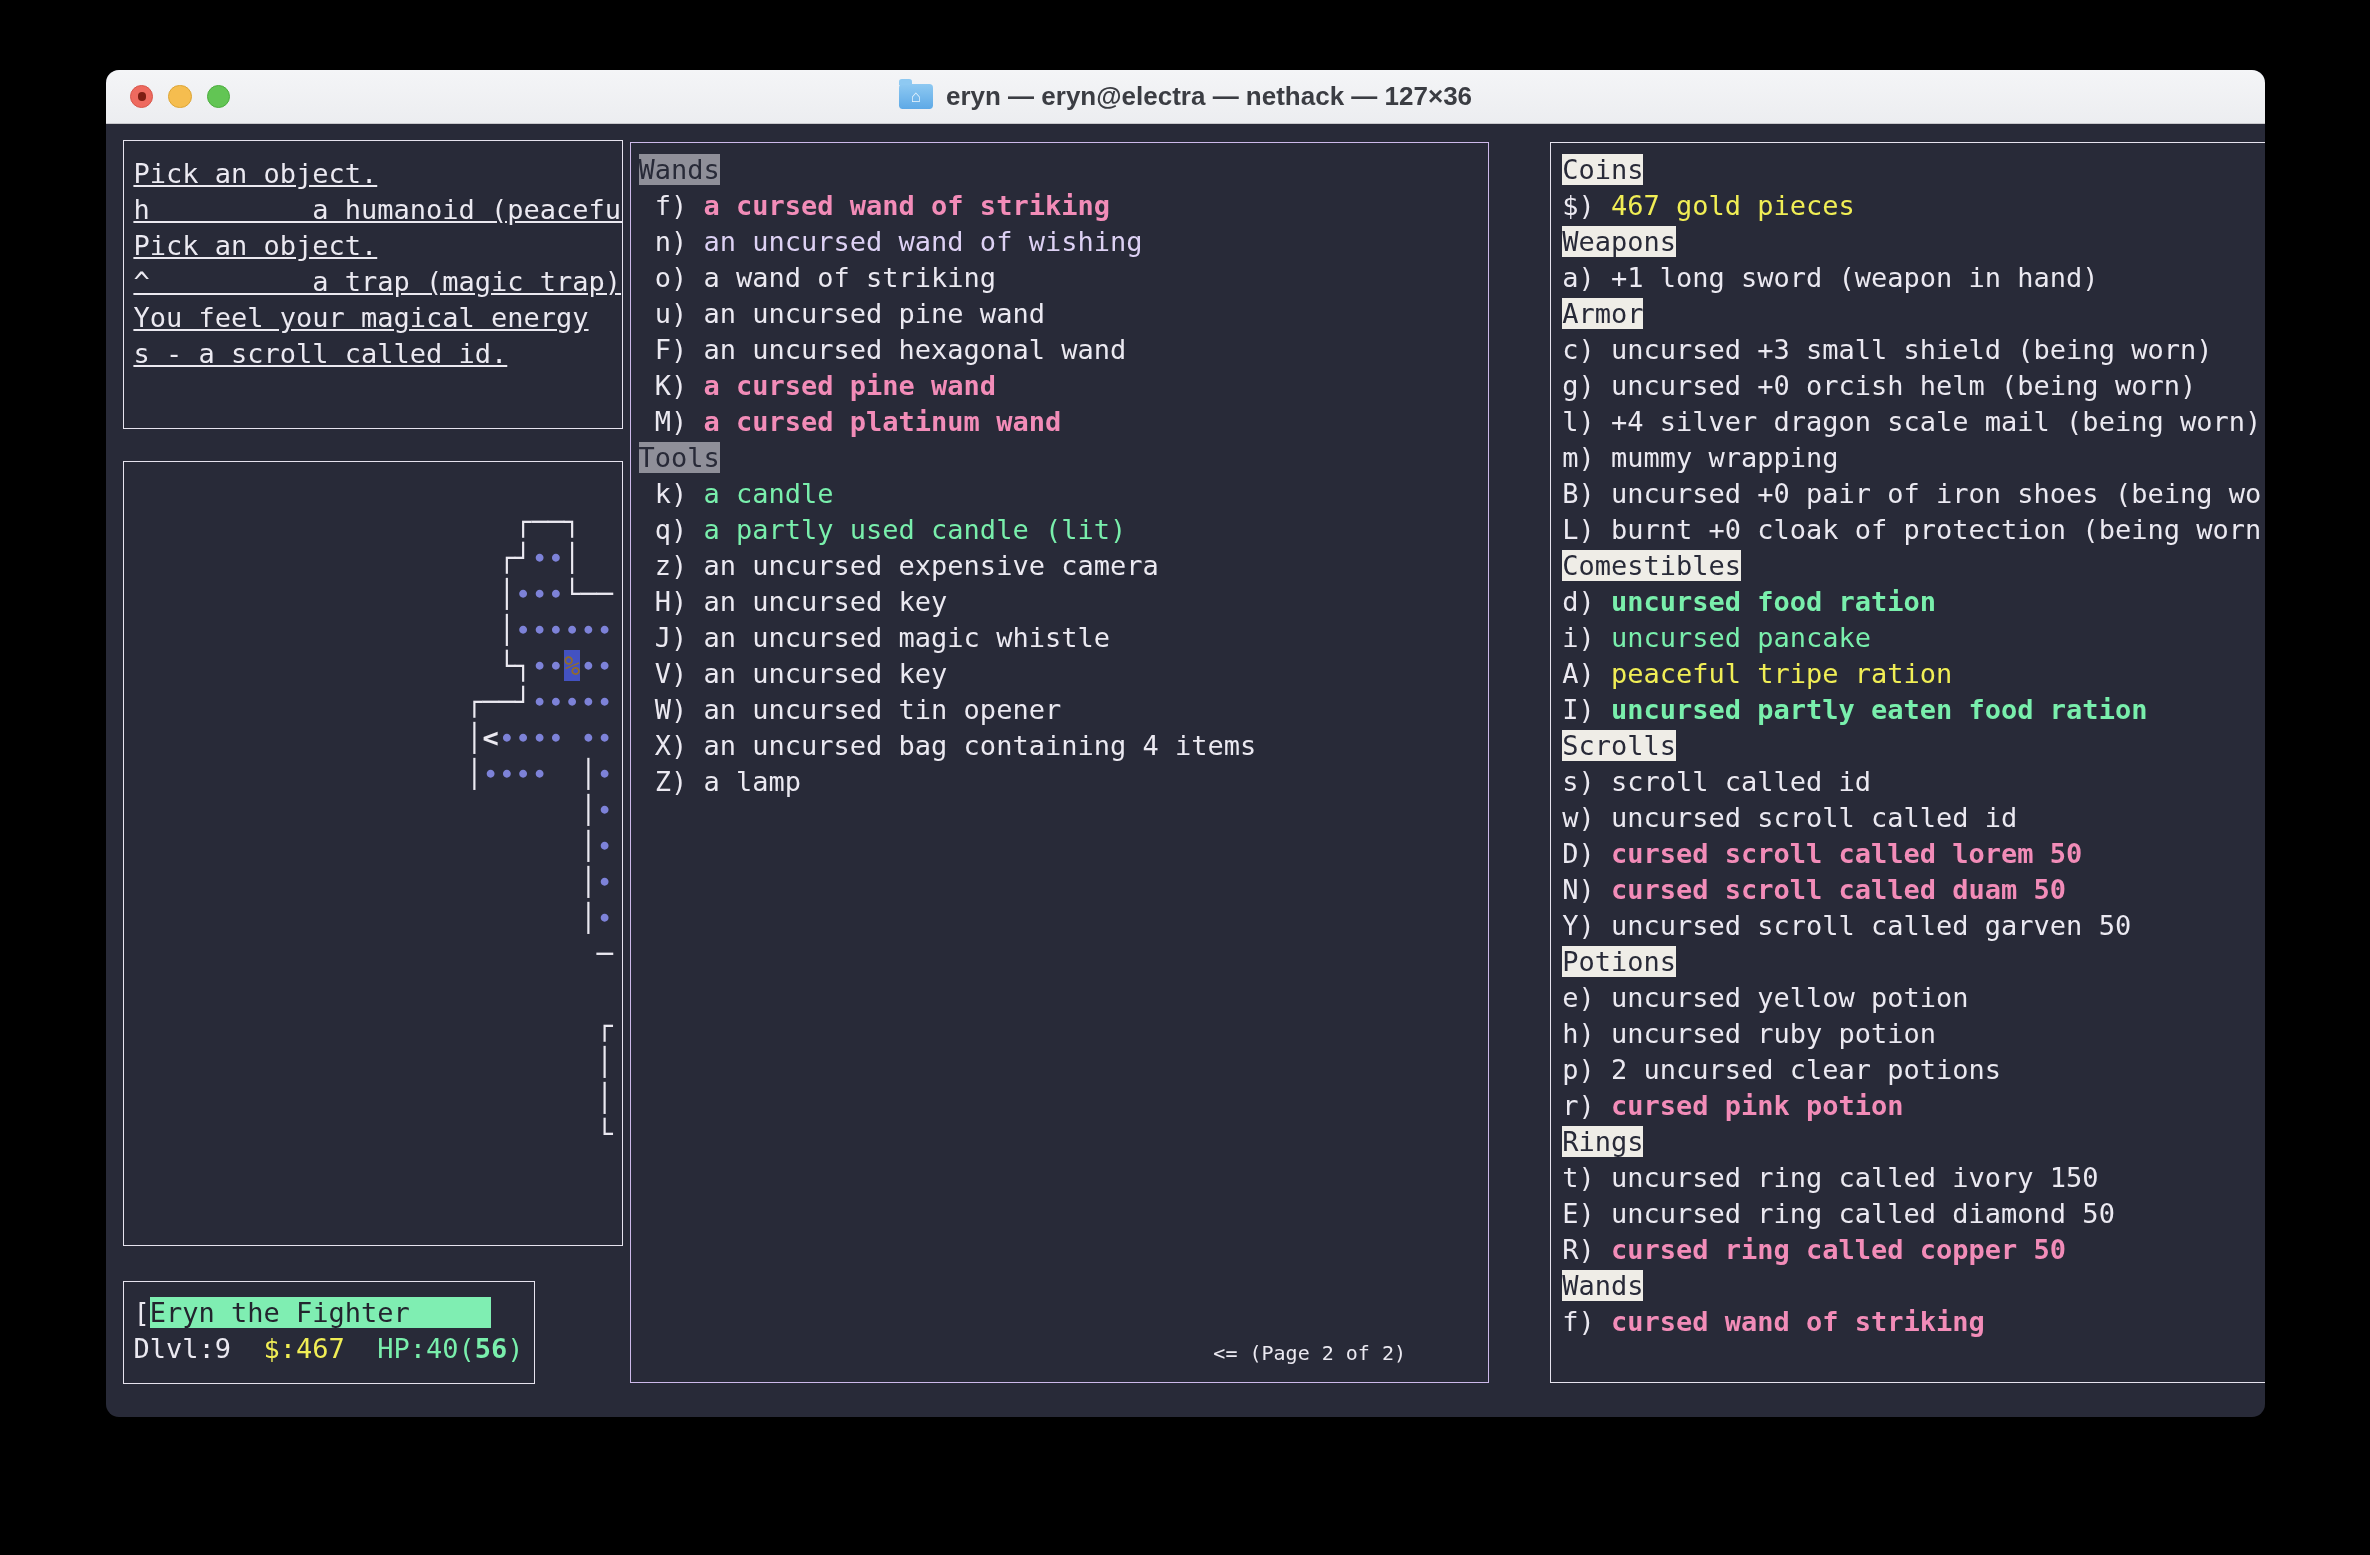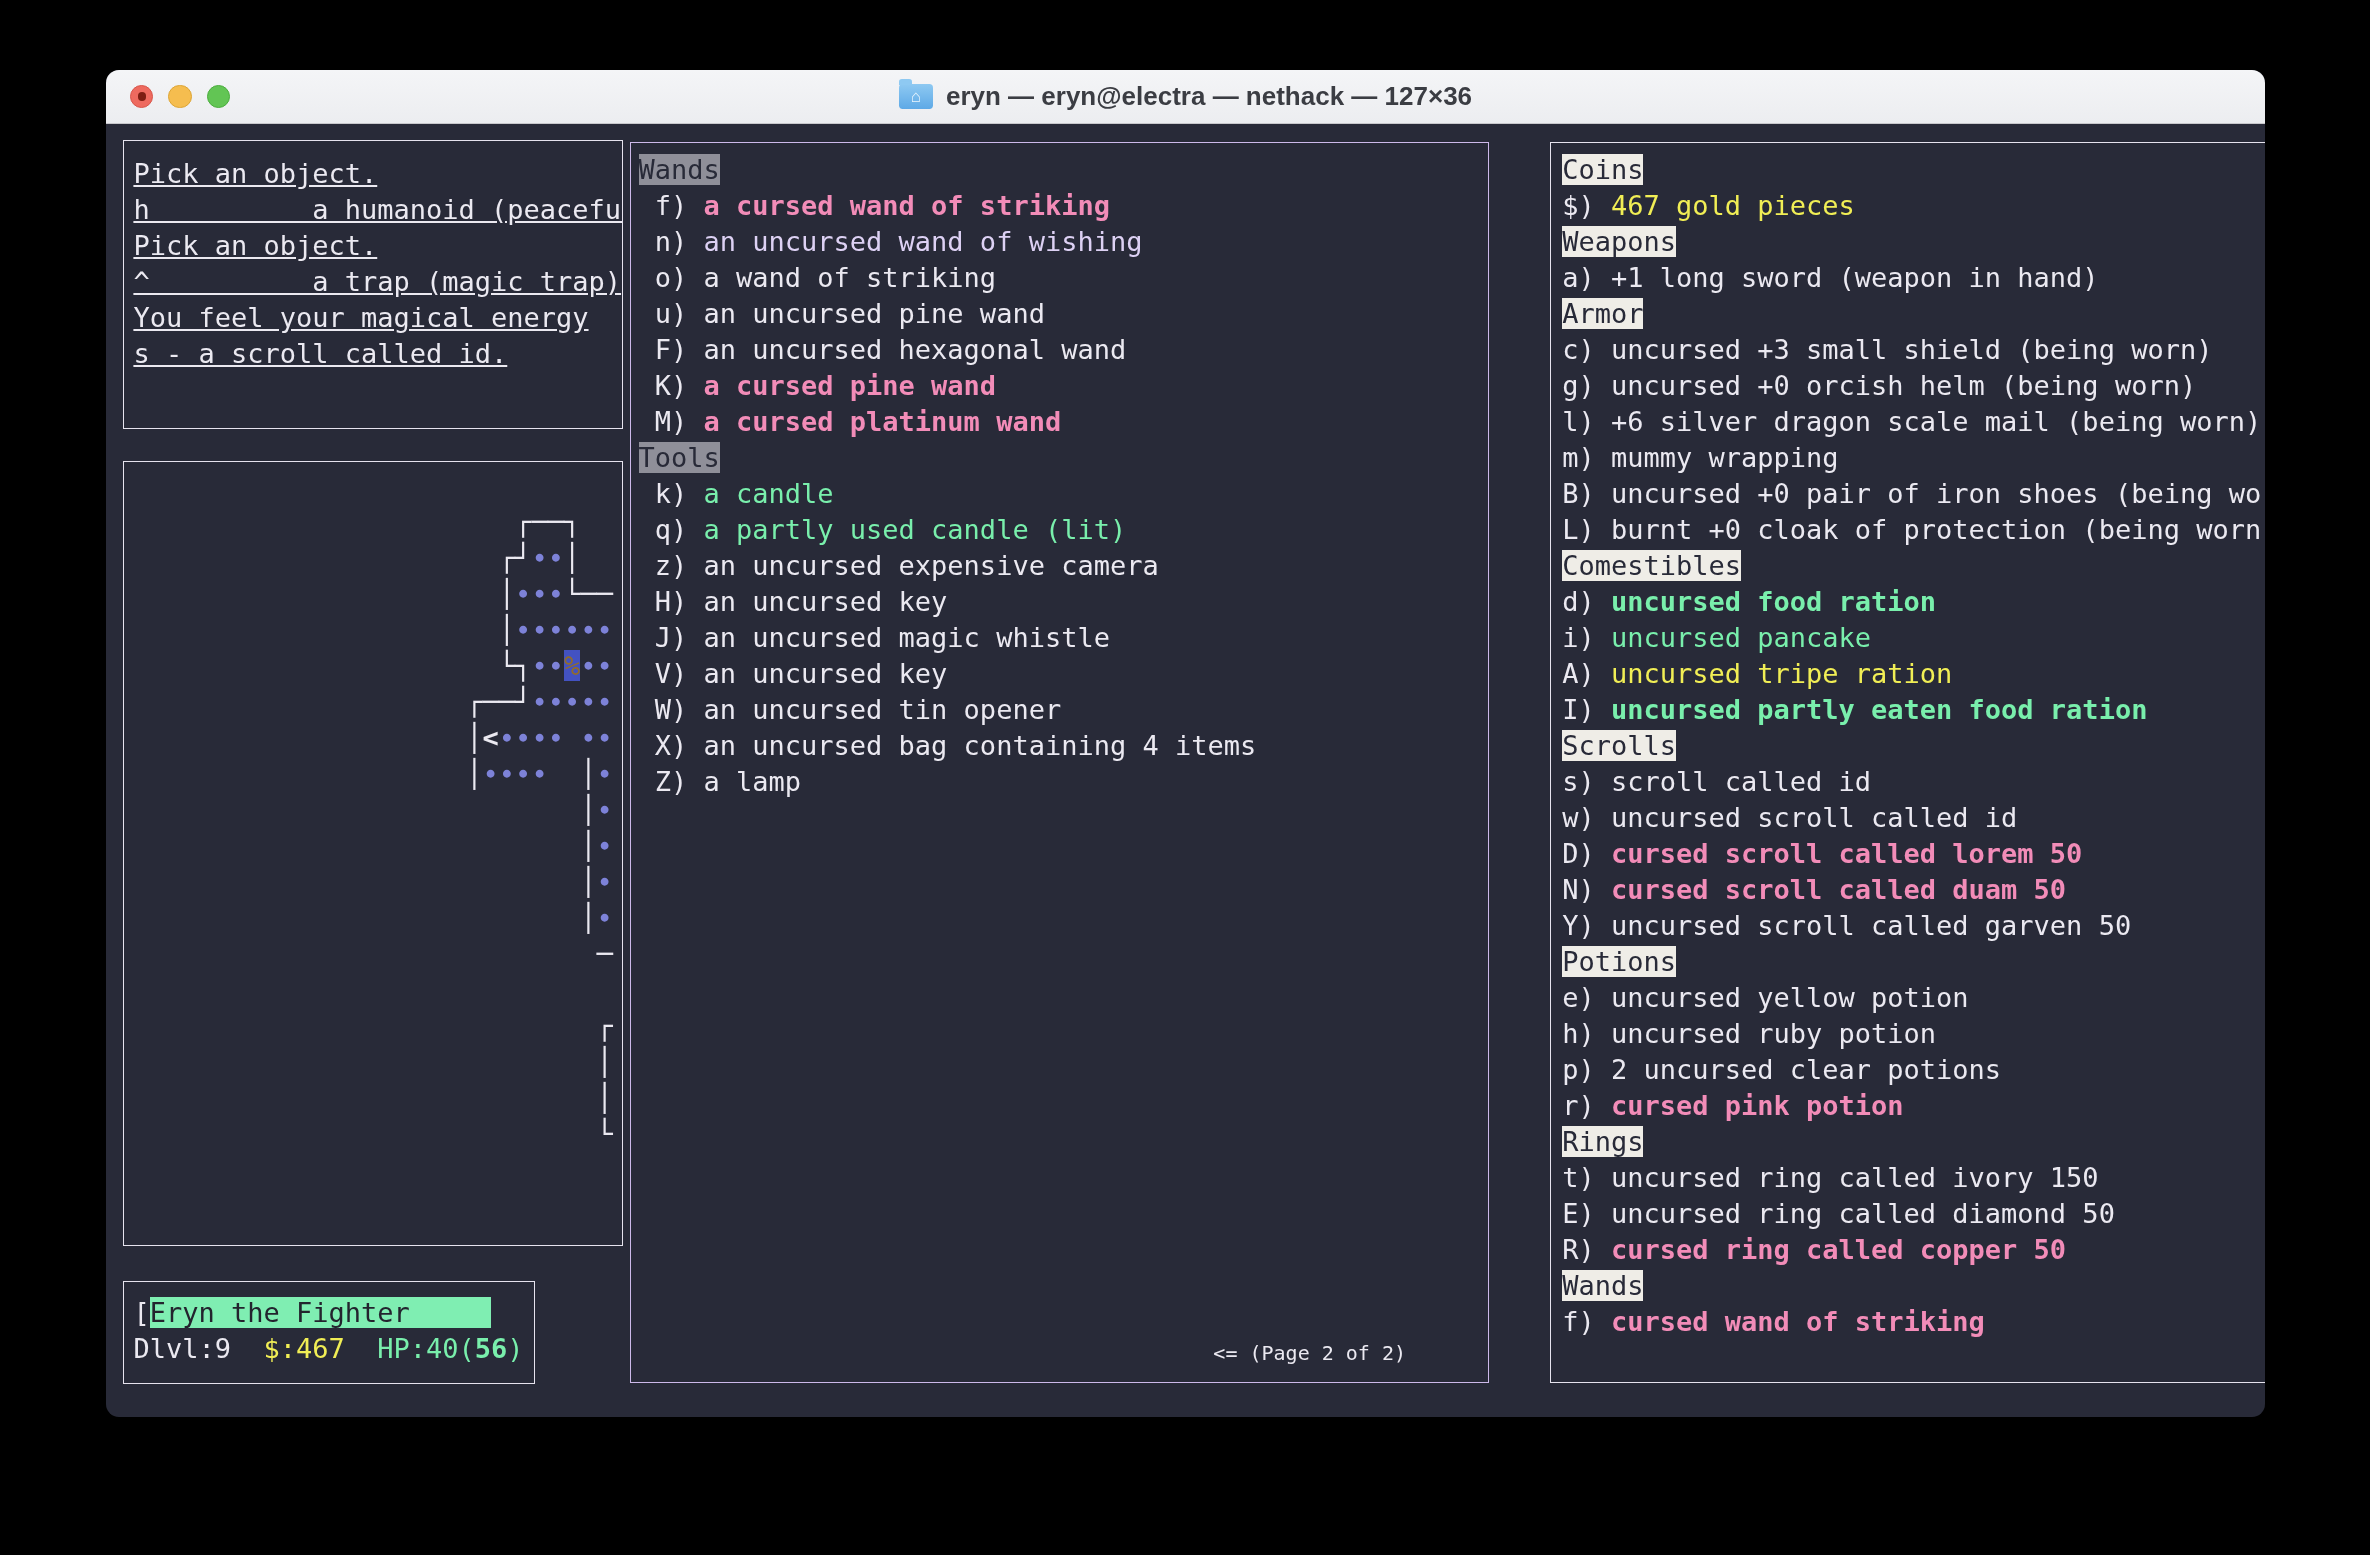--- a/index.html
+++ b/index.html
@@ -157,28 +157,28 @@
 
   <div class="panel right">
     <div class="right-content">
         <div class="iline"><span class="hdr-right">Coins</span></div>
         <div class="iline"><span class="w">$) </span><span class="yl">467 gold pieces</span></div>
         <div class="iline"><span class="hdr-right">Weapons</span></div>
         <div class="iline"><span class="w">a) </span><span class="w">+1 long sword (weapon in hand)</span></div>
         <div class="iline"><span class="hdr-right">Armor</span></div>
         <div class="iline"><span class="w">c) </span><span class="w">uncursed +3 small shield (being worn)</span></div>
         <div class="iline"><span class="w">g) </span><span class="w">uncursed +0 orcish helm (being worn)</span></div>
-        <div class="iline"><span class="w">l) </span><span class="w">+6 silver dragon scale mail (being worn)</span></div>
+        <div class="iline"><span class="w">l) </span><span class="w">+4 silver dragon scale mail (being worn)</span></div>
         <div class="iline"><span class="w">m) </span><span class="w">mummy wrapping</span></div>
         <div class="iline"><span class="w">B) </span><span class="w">uncursed +0 pair of iron shoes (being wo</span></div>
         <div class="iline"><span class="w">L) </span><span class="w">burnt +0 cloak of protection (being worn</span></div>
         <div class="iline"><span class="hdr-right">Comestibles</span></div>
         <div class="iline"><span class="w">d) </span><span class="gr b">uncursed food ration</span></div>
         <div class="iline"><span class="w">i) </span><span class="gr">uncursed pancake</span></div>
-        <div class="iline"><span class="w">A) </span><span class="yl">uncursed tripe ration</span></div>
+        <div class="iline"><span class="w">A) </span><span class="yl">peaceful tripe ration</span></div>
         <div class="iline"><span class="w">I) </span><span class="gr b">uncursed partly eaten food ration</span></div>
         <div class="iline"><span class="hdr-right">Scrolls</span></div>
         <div class="iline"><span class="w">s) </span><span class="w">scroll called id</span></div>
         <div class="iline"><span class="w">w) </span><span class="w">uncursed scroll called id</span></div>
         <div class="iline"><span class="w">D) </span><span class="pk b">cursed scroll called lorem 50</span></div>
         <div class="iline"><span class="w">N) </span><span class="pk b">cursed scroll called duam 50</span></div>
         <div class="iline"><span class="w">Y) </span><span class="w">uncursed scroll called garven 50</span></div>
         <div class="iline"><span class="hdr-right">Potions</span></div>
         <div class="iline"><span class="w">e) </span><span class="w">uncursed yellow potion</span></div>
         <div class="iline"><span class="w">h) </span><span class="w">uncursed ruby potion</span></div>

